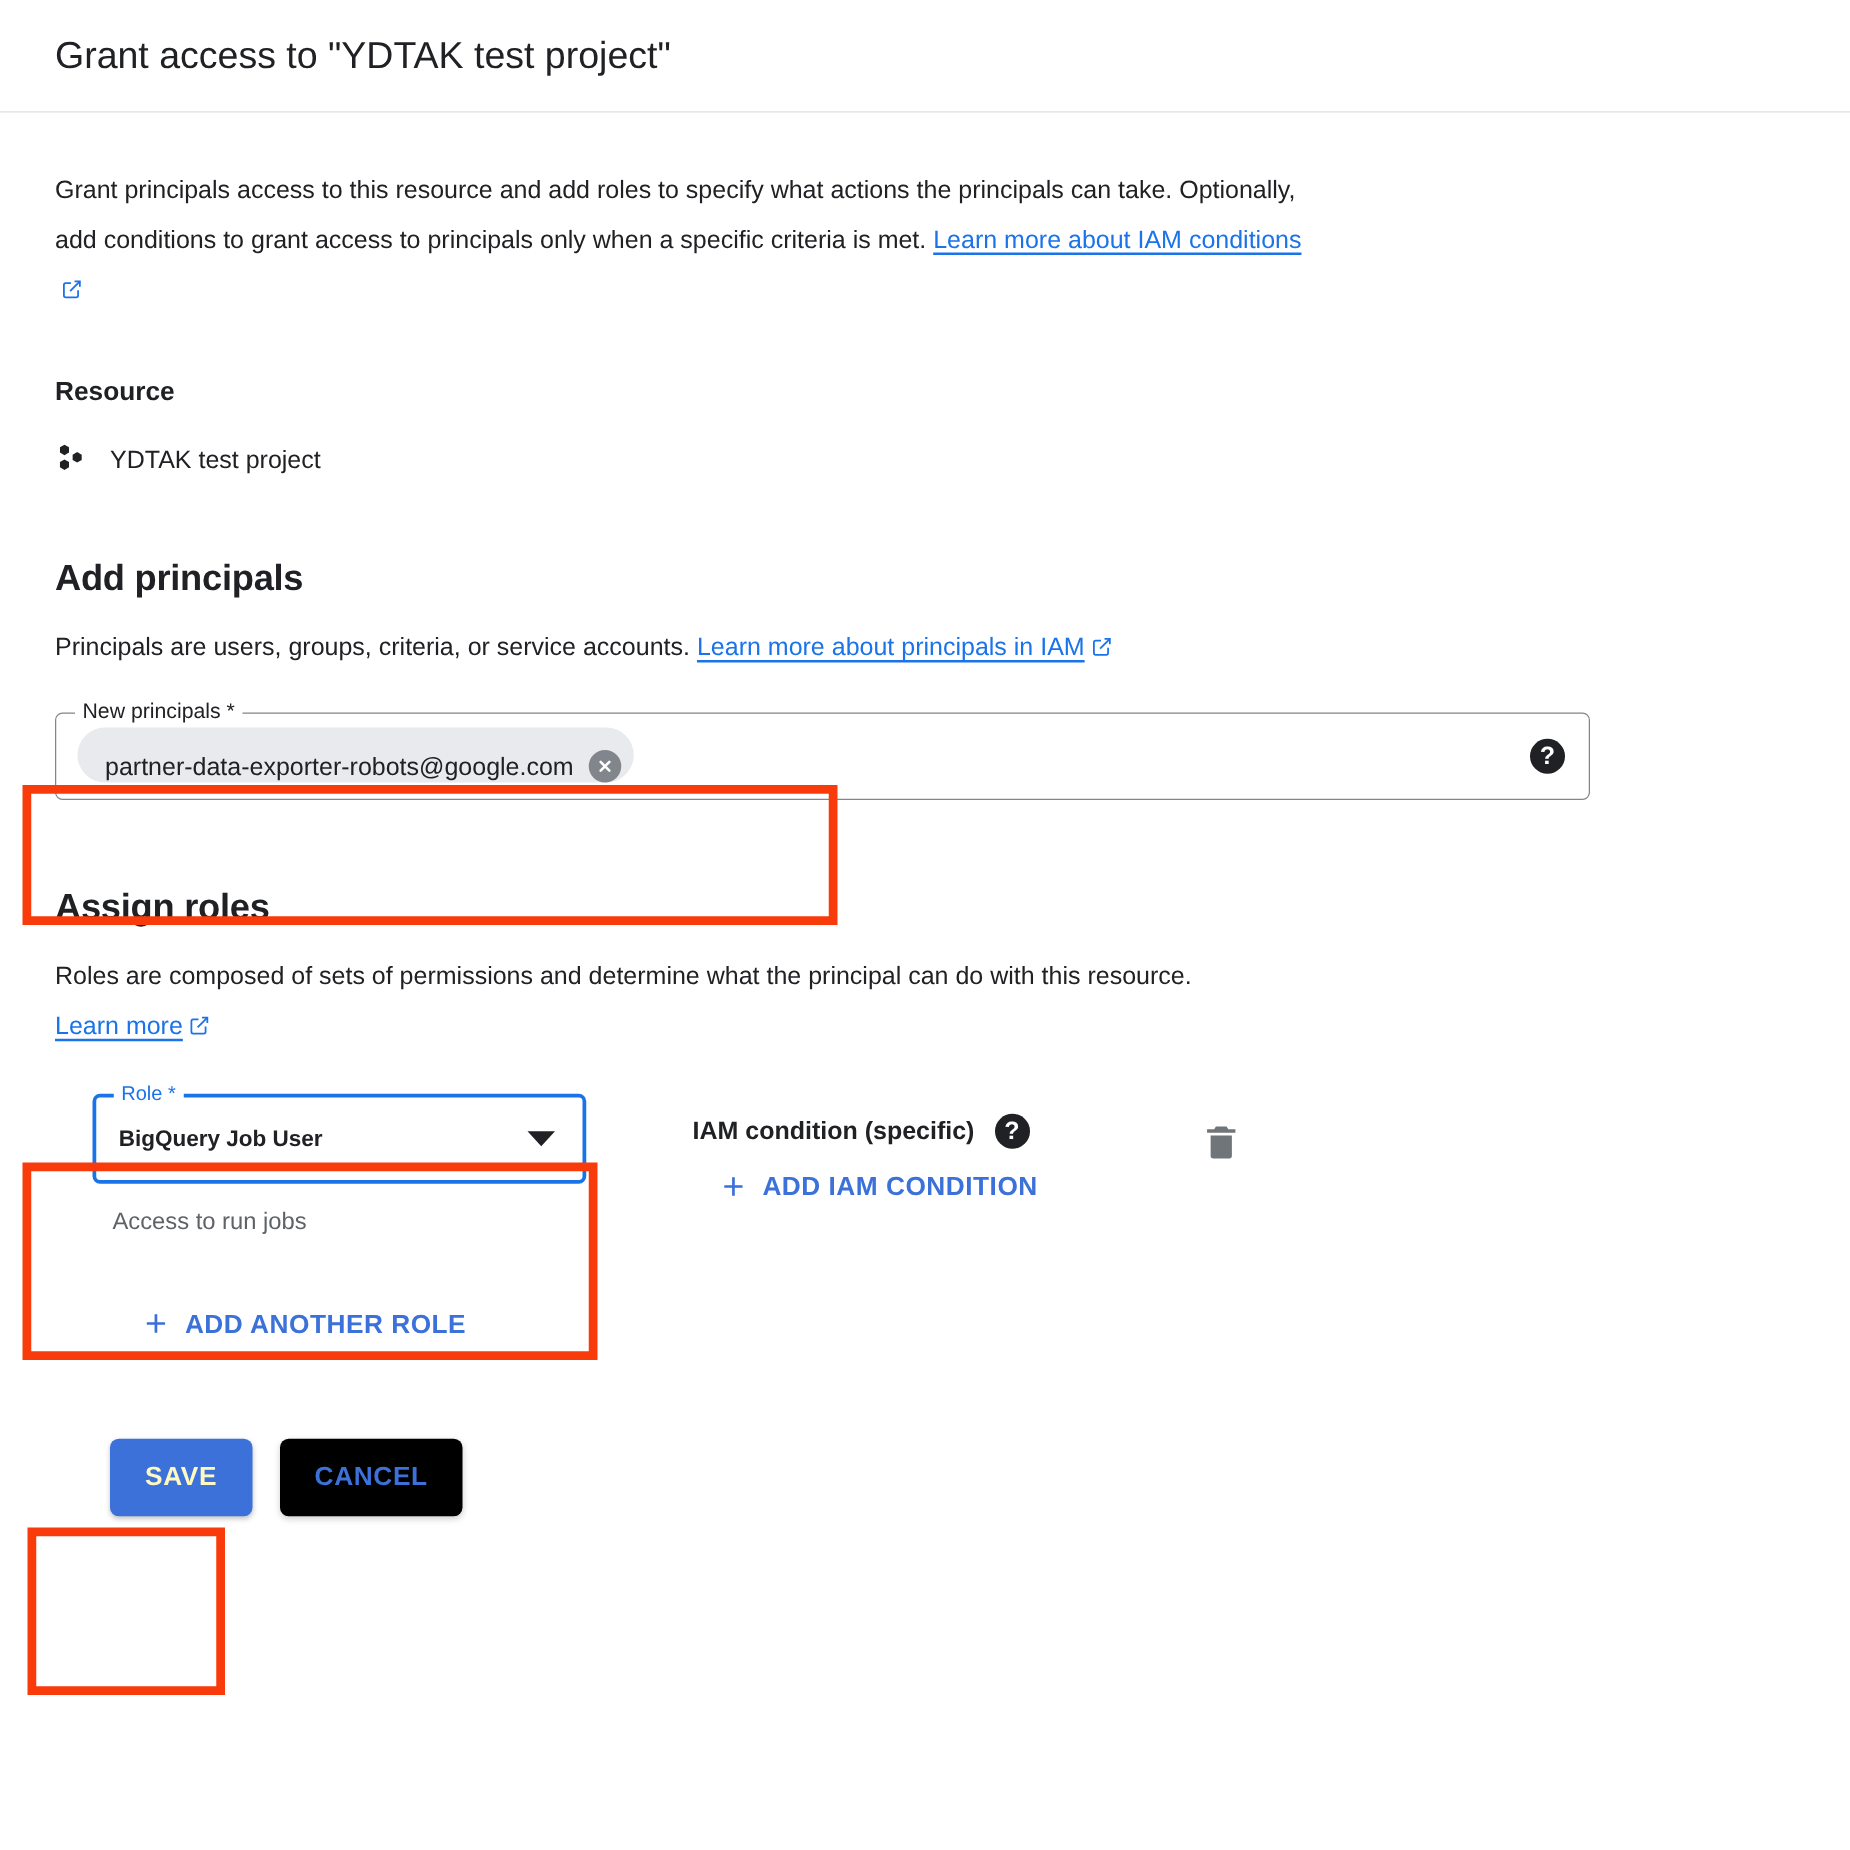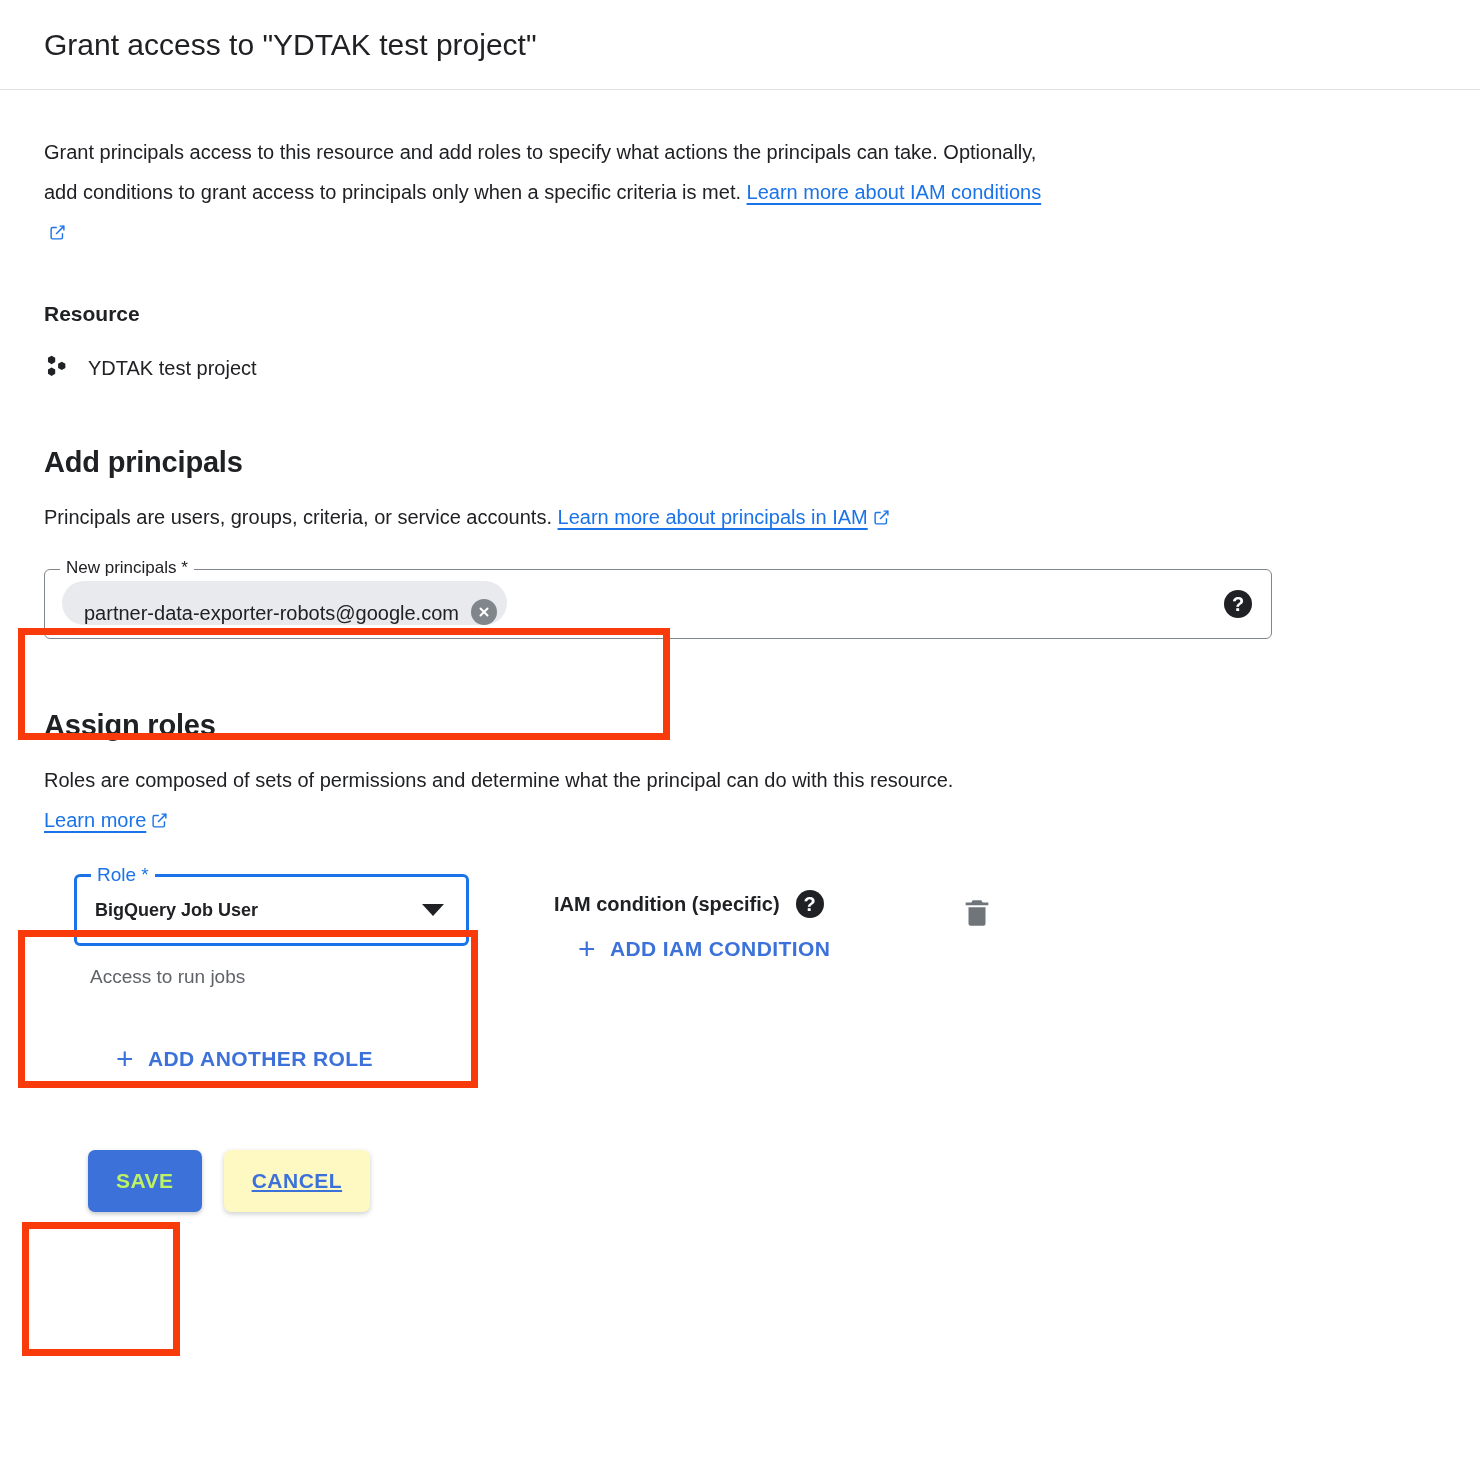--- a/index.html
+++ b/index.html
@@ -195,21 +195,21 @@
     align-items: center;
     padding: 0 18px;
     cursor: pointer;
   }
   .role-legend {
     position: absolute;
     top: -13px;
     left: 14px;
     background: #fff;
     padding: 0 6px;
-    font-size: 19px;
+    font-size: 16px;
     color: #1a73e8;
     font-weight: 500;
     line-height: 22px;
   }
   .role-value {
     font-size: 18px;
     color: #202124;
     font-weight: bold;
   }
   .role-caret {
@@ -295,29 +295,28 @@
     cursor: pointer;
     border: none;
     padding: 0 28px;
     height: 62px;
     display: flex;
     align-items: center;
     justify-content: center;
   }
   .btn-primary {
     background: #3b71d8;
-    color: #bef264;
+    color: #fef9c3;
     box-shadow: 0 2px 4px rgba(60,64,67,0.3);
     margin-left: 22px;
   }
   .btn-secondary {
-    background: #fef9c3;
+    background: #000000;
     color: #3b71d8;
     box-shadow: 0 2px 5px rgba(60,64,67,0.25);
-    text-decoration: underline;
   }
 
   
   .annot {
     position: absolute;
     border: 7px solid #f93b0c;
     pointer-events: none;
     z-index: 20;
   }
   #annot-principals { left: 18px;  top: 628px;  width: 652px;  height: 112px; }

